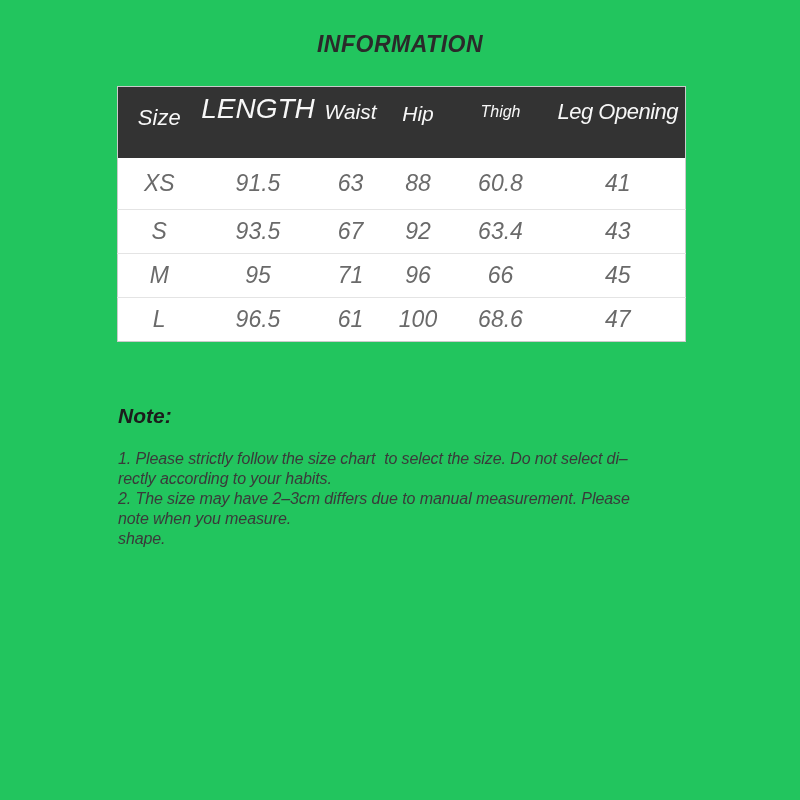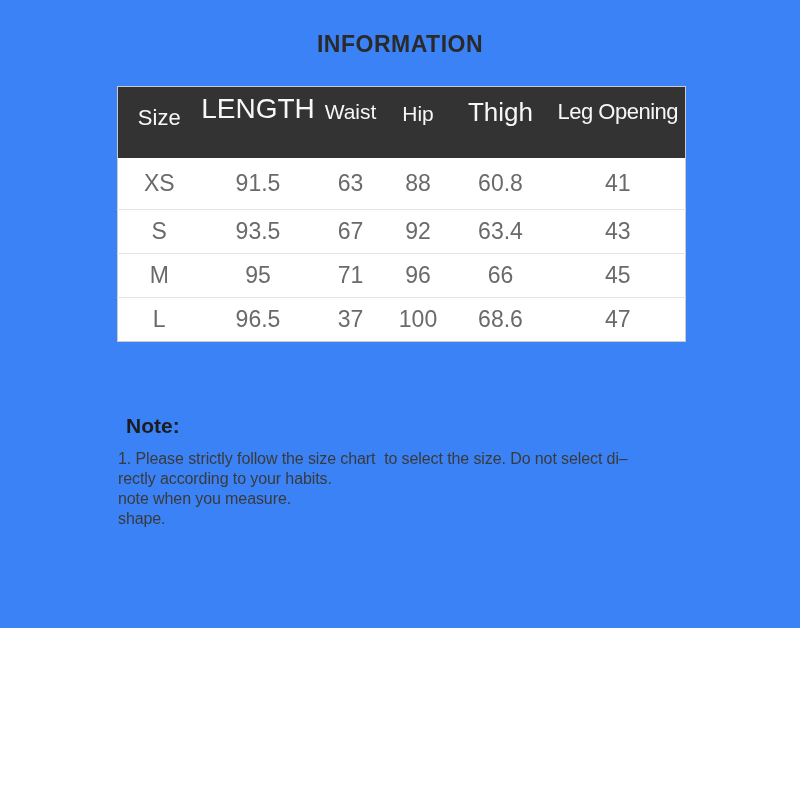--- a/index.html
+++ b/index.html
@@ -4,23 +4,24 @@
 <style>
   html, body {
     margin: 0;
     padding: 0;
     background: #ffffff;
     font-family: "Liberation Sans", sans-serif;
   }
   .page {
     position: relative;
     width: 800px;
-    height: 628px;
-    background: #3b82f6;
+    height: 800px;
+    background: #22c55e;
     overflow: hidden;
+    font-style: italic;
   }
   .title {
     position: absolute;
     top: 31px;
     left: 0;
     width: 100%;
     margin: 0;
     text-align: center;
     font-size: 23px;
     font-weight: 700;
@@ -44,21 +45,21 @@
     padding: 0 0 20px 0;
     vertical-align: middle;
     text-align: center;
     font-weight: 500;
     color: #f7f7f7;
   }
   .size-table th.c0 { font-size: 22px; padding-bottom: 8px; }
   .size-table th.c1 { font-size: 28px; padding-bottom: 26px; }
   .size-table th.c2 { font-size: 21px; }
   .size-table th.c3 { font-size: 21px; padding-bottom: 16px; }
-  .size-table th.c4 { font-size: 26px; padding-bottom: 20px; }
+  .size-table th.c4 { font-size: 16px; padding-bottom: 20px; }
   .size-table th.c5 { font-size: 22px; padding-bottom: 20px; letter-spacing: -0.5px; }
   .size-table tbody tr {
     height: 44px;
     background: #ffffff;
   }
   .size-table tbody tr:first-child {
     height: 52px;
   }
   .size-table td {
     padding: 0;
@@ -67,25 +68,24 @@
     font-size: 23px;
     color: #6a6a6a;
     border-top: 1px solid #e4e4e4;
   }
   .size-table tbody tr:first-child td {
     border-top: none;
   }
   .note-heading {
     position: absolute;
     left: 118px;
-    top: 414px;
+    top: 404px;
     font-size: 21px;
     font-weight: 700;
     color: #1c1c1c;
-    margin-left: 8px;
   }
   .note-lines {
     position: absolute;
     left: 118px;
     top: 449px;
   }
   .note-line {
     font-size: 16px;
     line-height: 20px;
     letter-spacing: -0.1px;
@@ -140,30 +140,31 @@
         <td>M</td>
         <td>95</td>
         <td>71</td>
         <td>96</td>
         <td>66</td>
         <td>45</td>
       </tr>
       <tr>
         <td>L</td>
         <td>96.5</td>
-        <td>37</td>
+        <td>61</td>
         <td>100</td>
         <td>68.6</td>
         <td>47</td>
       </tr>
     </tbody>
   </table>
 
   <div class="note-heading">Note:</div>
 
   <div class="note-lines">
     <div class="note-line">1. Please strictly follow the size chart  to select the size. Do not select di–</div>
     <div class="note-line">rectly according to your habits.</div>
+    <div class="note-line">2. The size may have 2–3cm differs due to manual measurement. Please</div>
     <div class="note-line">note when you measure.</div>
     <div class="note-line">shape.</div>
   </div>
 
 </div>
 
 </body></html>

